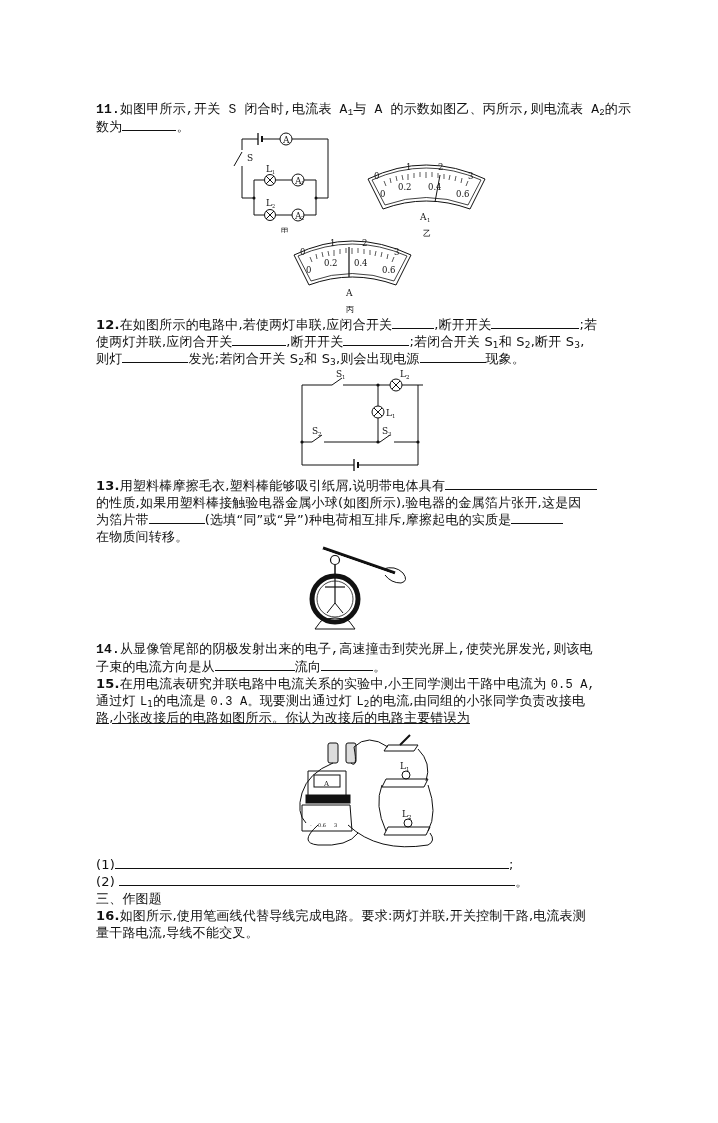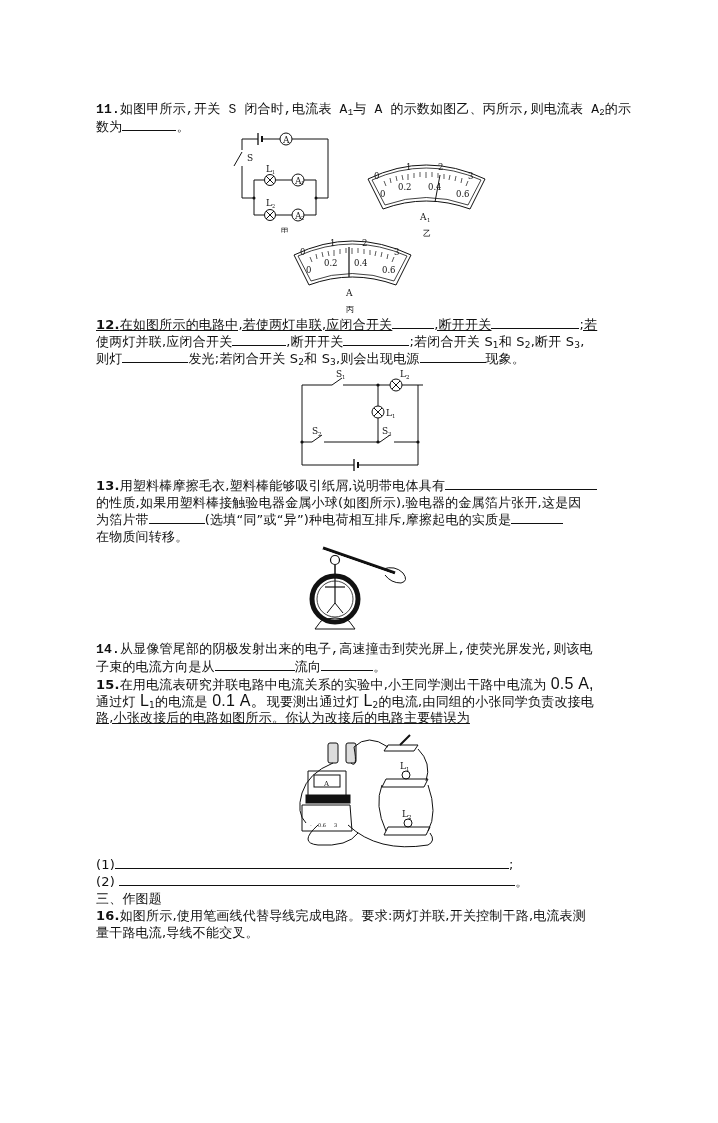--- a/index.html
+++ b/index.html
@@ -3,21 +3,21 @@
 <meta charset="utf-8">
 <style>
   html, body { margin: 0; padding: 0; background: #ffffff; }
   body { width: 718px; height: 1123px; position: relative; overflow: hidden;
          font-family: "DejaVu Sans", "Liberation Sans", sans-serif; color: #111; }
   .line { position: absolute; left: 96px; font-size: 13px; line-height: 17px; white-space: nowrap; letter-spacing: 0.2px; }
   .qn { font-weight: bold; }
   .blank { display: inline-block; border-bottom: 1px solid #111; height: 12px; vertical-align: baseline; }
   .fig { position: absolute; }
   sub { font-size: 9px; vertical-align: -2px; line-height: 0; }
-  .mono { font-family: Liberation Sans, sans-serif; font-size: 16px; }
+  .mono { font-family: Liberation Mono, monospace; font-size: 12px; }
   .fig-label { font-family: "DejaVu Serif", "Liberation Serif", serif; }
 </style>
 </head>
 <body>
 
 <div class="line" style="top:101px;font-family:Liberation Mono, monospace;">
   <span class="qn">11.</span><span>如图甲所示,开关 S 闭合时,电流表 A</span><sub>1</sub><span>与 A 的示数如图乙、丙所示,则电流表 A</span><sub>2</sub><span>的示</span>
 </div>
 <div class="line" style="top:118px;">
   <span>数为</span><span class="blank" style="width:54px;"></span><span>。</span>
@@ -139,21 +139,21 @@
       <text x="104" y="22">3</text>
     <text x="16" y="40">0</text>
       <text x="34" y="33">0.2</text>
       <text x="64" y="33">0.4</text>
       <text x="92" y="40">0.6</text>
     <text x="56" y="63" font-size="9">A</text>
     <text x="56" y="79" font-size="8">丙</text>
   </g>
 </svg>
 
-<div class="line" style="top:316px;text-decoration:underline;">
+<div class="line" style="top:316px;">
   <span class="qn">12.</span><span>在如图所示的电路中,若使两灯串联,应闭合开关</span><span class="blank" style="width:42px;"></span><span>,断开开关</span><span class="blank" style="width:88px;"></span><span>;若</span>
 </div>
 <div class="line" style="top:333px;">
   <span>使两灯并联,应闭合开关</span><span class="blank" style="width:54px;"></span><span>,断开开关</span><span class="blank" style="width:66px;"></span><span>;若闭合开关 S</span><sub>1</sub><span>和 S</span><sub>2</sub><span>,断开 S</span><sub>3</sub><span>,</span>
 </div>
 <div class="line" style="top:350px;">
   <span>则灯</span><span class="blank" style="width:66px;"></span><span>发光;若闭合开关 S</span><sub>2</sub><span>和 S</span><sub>3</sub><span>,则会出现电源</span><span class="blank" style="width:66px;"></span><span>现象。</span>
 </div>
 
 <svg class="fig" style="left:298px; top:368px;" width="125" height="105">
@@ -237,21 +237,21 @@
   <span class="qn">14.</span><span>从显像管尾部的阴极发射出来的电子,高速撞击到荧光屏上,使荧光屏发光,则该电</span>
 </div>
 <div class="line" style="top:658px;">
   <span>子束的电流方向是从</span><span class="blank" style="width:80px;"></span><span>流向</span><span class="blank" style="width:52px;"></span><span>。</span>
 </div>
 
 <div class="line" style="top:675px;">
   <span class="qn">15.</span><span>在用电流表研究并联电路中电流关系的实验中,小王同学测出干路中电流为</span> <span class="mono">0.5 A,</span>
 </div>
 <div class="line" style="top:692px;">
-  <span>通过灯</span> <span class="mono">L</span><sub>1</sub><span>的电流是</span> <span class="mono">0.1 A。</span><span>现要测出通过灯</span> <span class="mono">L</span><sub>2</sub><span>的电流,由同组的小张同学负责改接电</span>
+  <span>通过灯</span> <span class="mono">L</span><sub>1</sub><span>的电流是</span> <span class="mono">0.3 A。</span><span>现要测出通过灯</span> <span class="mono">L</span><sub>2</sub><span>的电流,由同组的小张同学负责改接电</span>
 </div>
 <div class="line" style="top:709px;text-decoration:underline;">
   <span>路,小张改接后的电路如图所示。你认为改接后的电路主要错误为</span>
 </div>
 
 <svg class="fig" style="left:288px; top:733px;" width="150" height="122">
   <g stroke="#111" fill="none" stroke-width="1">
 
     <rect x="40" y="10" width="10" height="20" rx="2" fill="#ddd"></rect>
     <rect x="58" y="10" width="10" height="20" rx="2" fill="#ddd"></rect>

